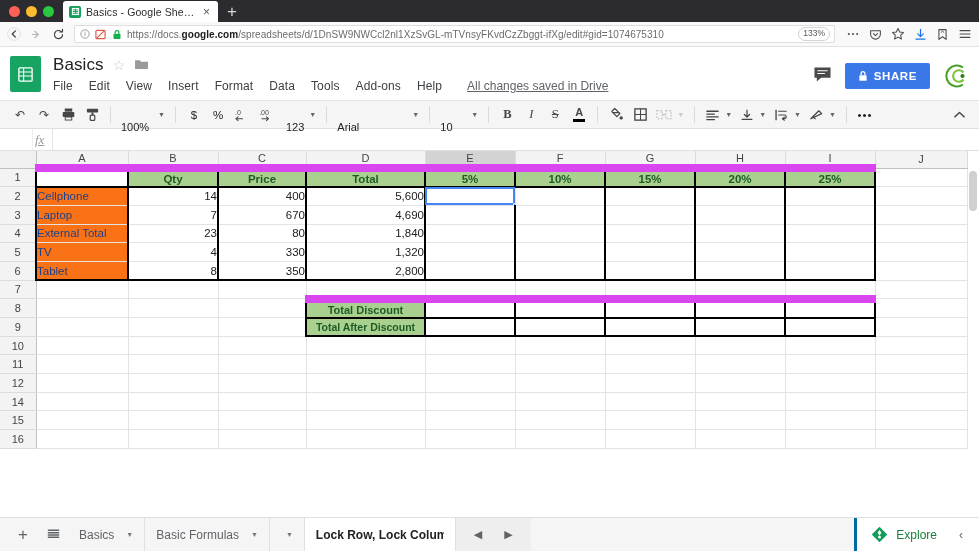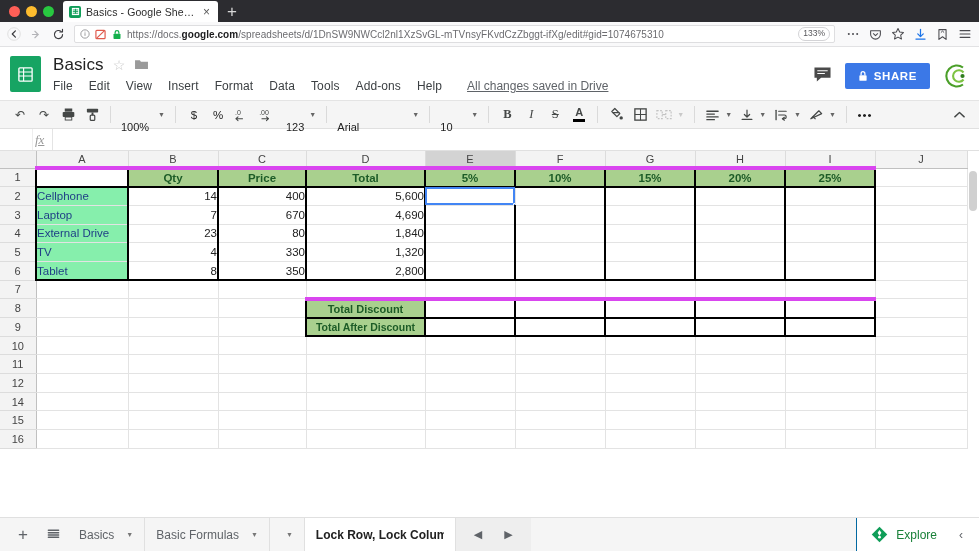--- a/index.html
+++ b/index.html
@@ -126,26 +126,26 @@
     width:36px; height:18.7px; background:#f3f3f3; border-right:1px solid #c0c0c0; border-bottom:1px solid #dcdcdc;
     font-size:11px; color:#444; text-align:center; vertical-align:middle;
   }
   .cell {
     height:18.7px; border-right:1px solid #e3e3e3; border-bottom:1px solid #e3e3e3;
     font-size:11.5px; vertical-align:middle; padding:0 4px; overflow:hidden; white-space:nowrap;
     background:#fff;
   }
   .num { text-align:right; }
   
-  .bt { border-top:4px solid #d946ef; }
+  .bt { border-top:8px solid #d946ef; }
   .bb { border-bottom:2px solid #000; }
   .bl { border-left:2px solid #000; }
   .br { border-right:2px solid #000; }
   .green { background:#a9d08e; color:#1d5c27; font-weight:700; text-align:center; }
-  .bluecell { background:#86efac; color:#1f3f86; }
+  .bluecell { background:#f97316; color:#1f3f86; }
   .selcell { outline:2px solid #4285f4; outline-offset:-2px; position:relative; z-index:3; background:#fff;}
   .fillhandle {
     position:absolute; width:5px; height:5px; background:#4285f4; border:1px solid #fff;
     right:-3px; bottom:-3px; border-radius:1px;
   }
   .vscroll { position:absolute; right:2px; top:20px; width:8px; height:40px; background:#d0d0d0; border-radius:4px;}
 
   
   .sheetbar {
     position:absolute; bottom:0; left:0; right:0; height:34px; background:#f5f5f5;
@@ -154,21 +154,21 @@
   .sb-icon { width:30px; height:34px; display:flex; align-items:center; justify-content:center; color:#5f6368;}
   .stab {
     height:34px; display:flex; align-items:center; gap:7px; padding:0 11px;
     font-size:12px; color:#5f6368; border-right:1px solid #e0e0e0; white-space:nowrap;
   }
   .stab.active { background:#fff; color:#222; font-weight:700; }
   .stab .caret { font-size:7px; color:#777; }
   .tabscroll { display:flex; align-items:center; gap:22px; padding:0 18px; background:#eee; height:34px;}
   .arrow { color:#5f6368; font-size:11px;}
   .explore-wrap { margin-left:auto; display:flex; align-items:center; height:34px; background:#fff;
-                  border-left:1px solid #0369a1; padding:0 8px; gap:8px;}
+                  border-left:3px solid #0369a1; padding:0 8px; gap:8px;}
   .explore-btn { display:flex; align-items:center; gap:8px; padding:0 6px;}
   .explore-label { font-size:12px; color:#188038; }
   .collapse { color:#5f6368; font-size:12px; padding:0 8px; }
   .truncwrap { max-width:128px; overflow:hidden; text-overflow:clip; }
 </style>
 </head>
 <body>
 
 <div class="tabstrip">
   <div class="traffic">
@@ -538,21 +538,21 @@
       <td class="cell br"></td>
       <td class="cell br"></td>
       <td class="cell br"></td>
       <td class="cell br"></td>
       <td class="cell br"></td>
       <td class="cell"></td>
     </tr>
 
     <tr>
       <td class="rhead">4</td>
-      <td class="cell bluecell bl br">External Drive</td>
+      <td class="cell bluecell bl br">External Total</td>
       <td class="cell num br">23</td>
       <td class="cell num br">80</td>
       <td class="cell num br">1,840</td>
       <td class="cell br"></td>
       <td class="cell br"></td>
       <td class="cell br"></td>
       <td class="cell br"></td>
       <td class="cell br"></td>
       <td class="cell"></td>
     </tr>

